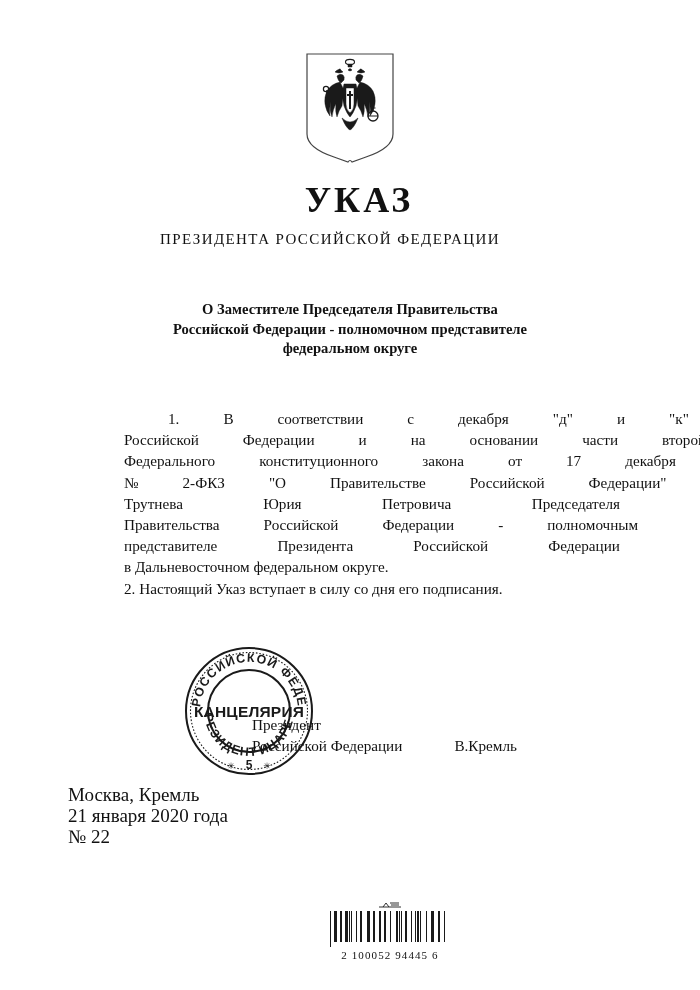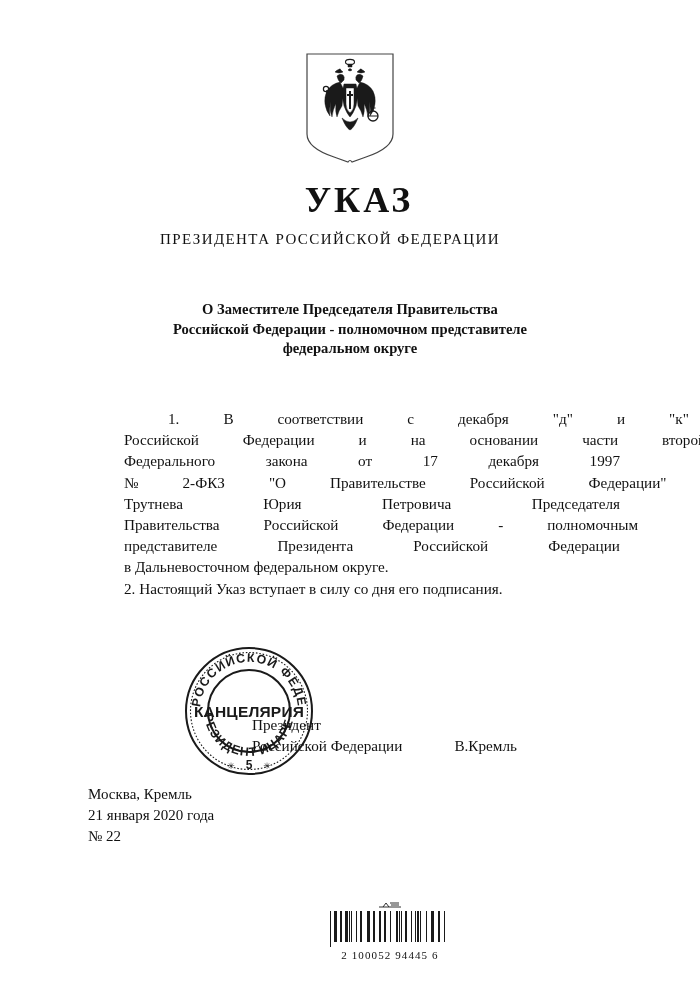--- a/index.html
+++ b/index.html
@@ -114,23 +114,23 @@
     white-space: nowrap;
   }
   .sig-name {
     display: inline-block;
     margin-left: 52px;
   }
 
   
   .place-block {
     position: absolute;
-    left: 88px;
+    left: 68px;
     top: 784px;
-    font-size: 15px;
+    font-size: 19px;
     line-height: 21px;
   }
   .place-block div { white-space: nowrap; }
 
   
   .barcode-wrap {
     position: absolute;
     left: 0;
     top: 900px;
     width: 700px;
@@ -218,20 +218,21 @@
         <span>Российской</span>
         <span>Федерации</span>
         <span>и</span>
         <span>на</span>
         <span>основании</span>
         <span>части</span>
         <span>второй</span>
       </div>
     <div class="jline">
         <span>Федерального</span>
+        <span>конституционного</span>
         <span>закона</span>
         <span>от</span>
         <span>17</span>
         <span>декабря</span>
         <span>1997</span>
       </div>
     <div class="jline">
         <span>№</span>
         <span>2-ФКЗ</span>
         <span>"О</span>

